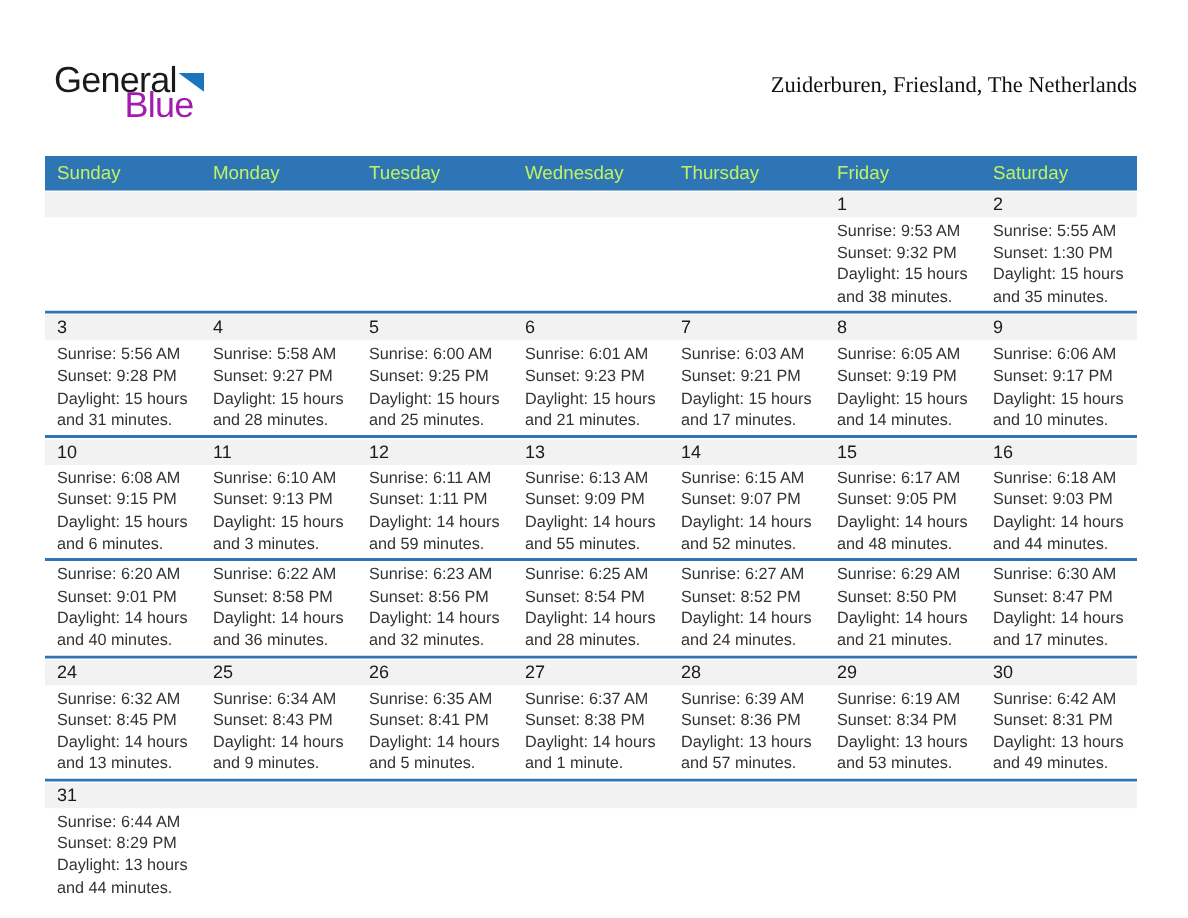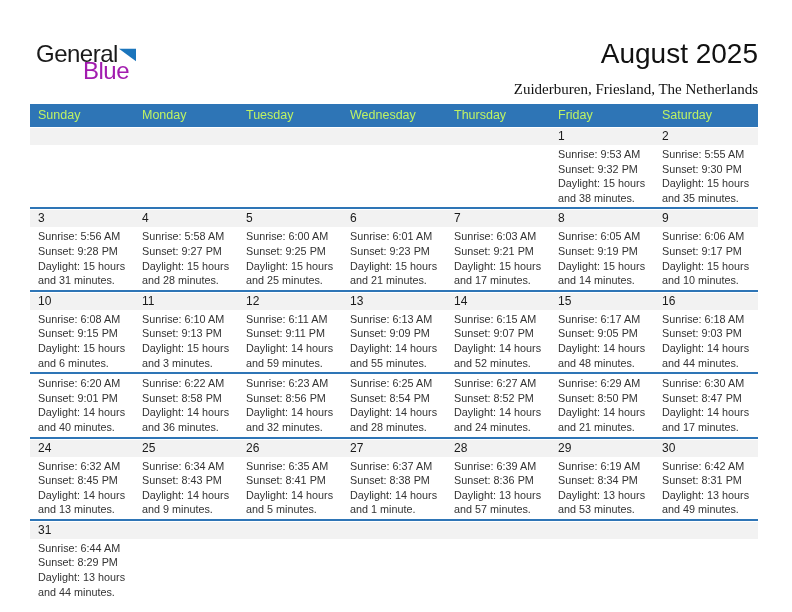--- a/index.html
+++ b/index.html
@@ -44,21 +44,20 @@
       <svg class="logo-triangle" width="30" height="22" viewBox="0 0 30 22">
         <polygon id="logo-tri" points="0,0 30,0 30,22" fill="#1b75bc"></polygon>
       </svg>
     </div>
     <div class="logo-row2">
       <span class="logo-blue" style="color: #a21caf;">Blue</span>
     </div>
   </div>
 
   <div class="title-block">
-    <div class="cal-title">August 2025</div>
     <div class="cal-subtitle">Zuiderburen, Friesland, The Netherlands</div>
   </div>
 
   <div class="calendar">
     <div class="weekday-row">
         <div class="wd-cell">Sunday</div>
         <div class="wd-cell">Monday</div>
         <div class="wd-cell">Tuesday</div>
         <div class="wd-cell">Wednesday</div>
         <div class="wd-cell">Thursday</div>
@@ -83,21 +82,21 @@
             <div class="day-cell"></div>
             <div class="day-cell"></div>
             <div class="day-cell">
               <div class="cell-line">Sunrise: 9:53 AM</div>
               <div class="cell-line">Sunset: 9:32 PM</div>
               <div class="cell-line">Daylight: 15 hours</div>
               <div class="cell-line">and 38 minutes.</div>
             </div>
             <div class="day-cell">
               <div class="cell-line">Sunrise: 5:55 AM</div>
-              <div class="cell-line">Sunset: 9:30 PM</div>
+              <div class="cell-line">Sunset: 1:30 PM</div>
               <div class="cell-line">Daylight: 15 hours</div>
               <div class="cell-line">and 35 minutes.</div>
             </div>
           </div>
         </div>
         <div class="week">
           <div class="band-row">
             <div class="band-cell">3</div>
             <div class="band-cell">4</div>
             <div class="band-cell">5</div>
@@ -169,21 +168,21 @@
               <div class="cell-line">and 6 minutes.</div>
             </div>
             <div class="day-cell">
               <div class="cell-line">Sunrise: 6:10 AM</div>
               <div class="cell-line">Sunset: 9:13 PM</div>
               <div class="cell-line">Daylight: 15 hours</div>
               <div class="cell-line">and 3 minutes.</div>
             </div>
             <div class="day-cell">
               <div class="cell-line">Sunrise: 6:11 AM</div>
-              <div class="cell-line">Sunset: 9:11 PM</div>
+              <div class="cell-line">Sunset: 1:11 PM</div>
               <div class="cell-line">Daylight: 14 hours</div>
               <div class="cell-line">and 59 minutes.</div>
             </div>
             <div class="day-cell">
               <div class="cell-line">Sunrise: 6:13 AM</div>
               <div class="cell-line">Sunset: 9:09 PM</div>
               <div class="cell-line">Daylight: 14 hours</div>
               <div class="cell-line">and 55 minutes.</div>
             </div>
             <div class="day-cell">

